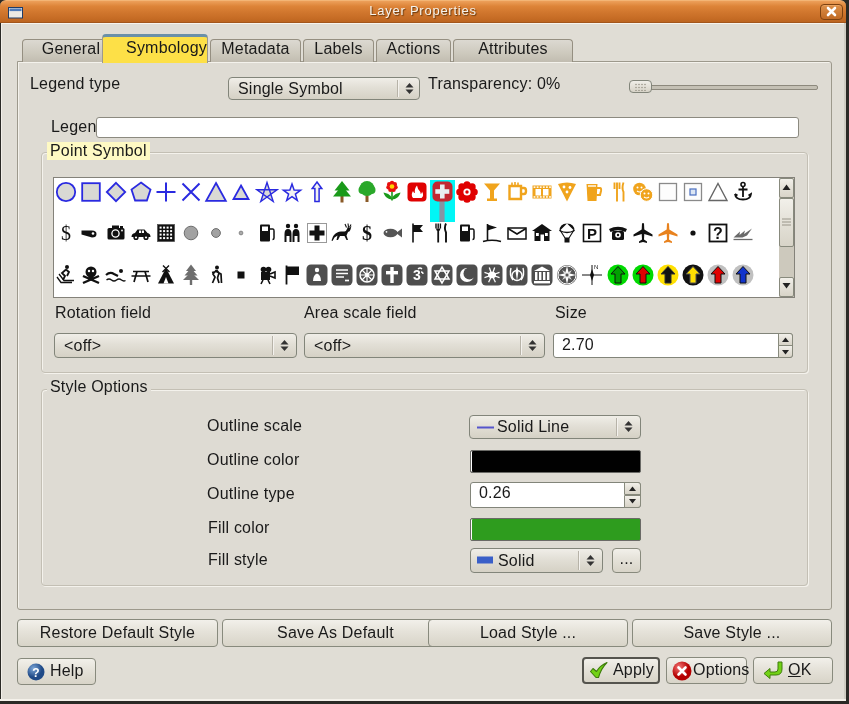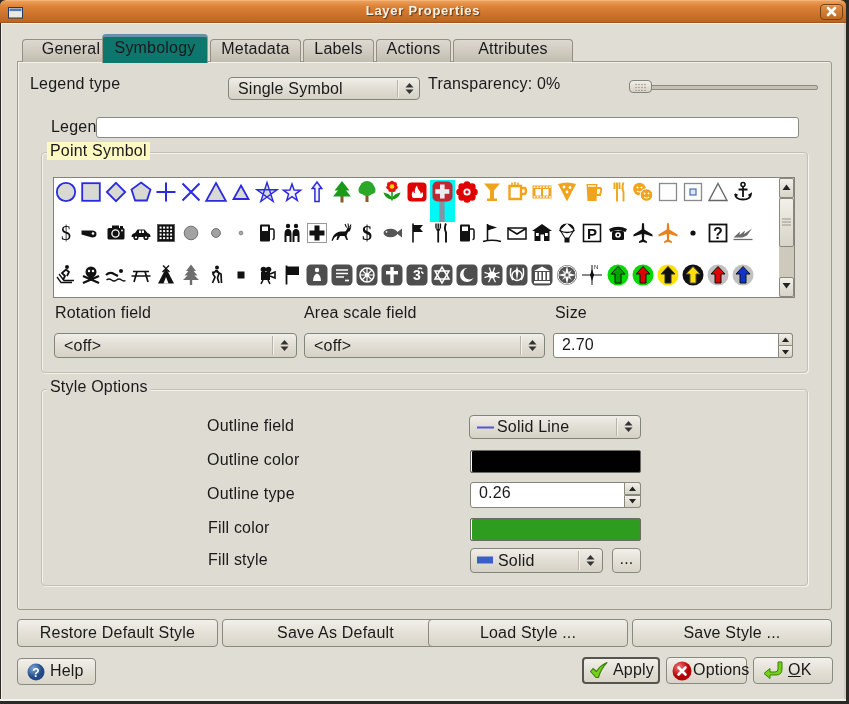--- a/index.html
+++ b/index.html
@@ -6,35 +6,35 @@
 body{transform:translateZ(0)}
 body{width:849px;height:704px;background:#2b2a26;font-family:"Liberation Sans",sans-serif;position:relative;overflow:hidden;font-size:16px;letter-spacing:0.2px;color:#1a1a1a}
 .abs{position:absolute}
 .btn{position:absolute;background:linear-gradient(#f2f0ea,#e5e2d9 45%,#d8d4c8);border:1px solid #888a7d;border-radius:4px;text-align:center;color:#1a1a1a}
 .combo{position:absolute;background:linear-gradient(#f0eee8,#e2dfd6 45%,#d5d1c5);border:1px solid #82857a;border-radius:4px;color:#1a1a1a}
 .combo .sep{position:absolute;top:2px;bottom:2px;width:1px;background:#b7b3a8;box-shadow:1px 0 0 #f4f2ee}
 .tab{position:absolute;background:linear-gradient(#dcd9d1,#ccc8bc 65%,#c1bcb0);border:1px solid #958f81;border-bottom:none;border-radius:4px 4px 0 0;text-align:center}
 .lbl{position:absolute;white-space:nowrap}
 </style></head><body>
 <div class="abs" style="left:0;top:0;width:846px;height:23px;background:linear-gradient(#eda05a,#dd8438 25%,#d0762d 55%,#c66c25 82%,#bc6520);border-radius:6px 6px 0 0;border-top:1px solid #f3b575;border-bottom:1px solid #a3561b"></div>
-<div class="abs" style="left:0;top:3px;width:846px;text-align:center;color:#f6f3ec;font-weight:bold;font-size:13px;letter-spacing:0.75px;text-shadow:1px 1px 1px #64360c">Layer Properties</div>
+<div class="abs" style="left:0;top:3px;width:846px;text-align:center;color:#f6f3ec;font-weight:normal;font-size:13px;letter-spacing:0.75px;text-shadow:1px 1px 1px #64360c">Layer Properties</div>
 <svg style="position:absolute;left:8px;top:7px" width="15" height="12" viewBox="0 0 15 12">
     <rect x="0.5" y="0.5" width="14" height="10.5" fill="#ece9e2" stroke="#1f3c68"></rect>
     <rect x="1.5" y="1.5" width="12" height="2.6" fill="#4e7ab8"></rect>
   </svg>
 <div class="abs" style="left:820px;top:4px;width:23px;height:16px;border-radius:4px;background:linear-gradient(#dd9049,#c06a24);border:1px solid #7c4110;box-shadow:inset 0 1px 0 #e8a260"></div>
 <svg style="position:absolute;left:826px;top:6px" width="11" height="11" viewBox="0 0 11 11">
     <path d="M2 2 L9 9 M9 2 L2 9" stroke="#fff" stroke-width="2.6" stroke-linecap="round"></path>
   </svg>
 <div class="abs" style="left:1px;top:23px;width:845px;height:676px;background:#e0ddd5;border-left:1px solid #f2efe9;box-shadow:inset 0 1px 0 #f6f4ef"></div>
 <div class="abs" style="left:0;top:699px;width:846px;height:2px;background:#f4f1ea"></div>
 <div class="abs" style="left:844px;top:23px;width:2px;height:676px;background:#cfccc2"></div>
 <div class="abs" style="left:17px;top:61px;width:815px;height:549px;background:#dedbd3;border:1px solid #9d998c;border-radius:0 3px 3px 3px;box-shadow:inset 1px 1px 0 #f4f2ec"></div>
 <div class="tab" style="left:22px;top:39px;width:98px;height:23px;line-height:17px">General</div>
-<div class="abs" style="left:102px;top:34px;width:106px;height:29px;background:#0f766e;border:1px solid #9d998c;border-bottom:none;border-radius:4px 4px 0 0;border-top:3px solid #6a90a8;text-align:center;line-height:21px">Symbology</div>
+<div class="abs" style="left:102px;top:34px;width:106px;height:29px;background:#fde047;border:1px solid #9d998c;border-bottom:none;border-radius:4px 4px 0 0;border-top:3px solid #6a90a8;text-align:right;line-height:21px">Symbology</div>
 <div class="tab" style="left:210px;top:39px;width:91px;height:23px;line-height:17px">Metadata</div>
 <div class="tab" style="left:303px;top:39px;width:71px;height:23px;line-height:17px">Labels</div>
 <div class="tab" style="left:376px;top:39px;width:75px;height:23px;line-height:17px">Actions</div>
 <div class="tab" style="left:453px;top:39px;width:120px;height:23px;line-height:17px">Attributes</div>
 <div class="lbl" style="left:30px;top:75px">Legend type</div>
 <div class="combo" style="left:228px;top:77px;width:192px;height:23px">
     <div class="abs" style="left:9px;top:2px">Single Symbol</div>
     <div class="sep" style="right:21px"></div>
   </div>
 <svg style="position:absolute;left:399px;top:82px" width="21" height="13" viewBox="0 0 21 13">
@@ -533,21 +533,21 @@
 <div class="btn" style="left:778px;top:333px;width:15px;height:13px;border-radius:0 3px 0 0"></div>
 <div class="btn" style="left:778px;top:345px;width:15px;height:13px;border-radius:0 0 3px 0"></div>
 <svg style="position:absolute;left:781px;top:337px" width="9" height="6" viewBox="0 0 9 6">
     <path d="M4.5 0.5 L8 5 H1 Z" fill="#222"></path>
   </svg>
 <svg style="position:absolute;left:781px;top:349px" width="9" height="6" viewBox="0 0 9 6">
     <path d="M4.5 5.5 L1 1 H8 Z" fill="#222"></path>
   </svg>
 <div class="abs" style="left:41px;top:389px;width:767px;height:197px;border:1px solid #c3bfb4;border-radius:4px;box-shadow:1px 1px 0 #f4f2ec,inset 1px 1px 0 #f4f2ec"></div>
 <div class="lbl" style="left:47px;top:378px;background:#dedbd3;padding:0 3px">Style Options</div>
-<div class="lbl" style="left:207px;top:417px">Outline field</div>
+<div class="lbl" style="left:207px;top:417px">Outline scale</div>
 <div class="lbl" style="left:207px;top:451px">Outline color</div>
 <div class="lbl" style="left:207px;top:485px">Outline type</div>
 <div class="lbl" style="left:208px;top:519px">Fill color</div>
 <div class="lbl" style="left:208px;top:551px">Fill style</div>
 <div class="combo" style="left:469px;top:415px;width:172px;height:24px">
     <div class="abs" style="left:27px;top:2px">Solid Line</div>
     <div class="sep" style="right:23px"></div>
   </div>
 <svg style="position:absolute;left:477px;top:426px" width="18" height="3" viewBox="0 0 18 3">
     <path d="M0 1.5 H17" stroke="#5555cc" stroke-width="2"></path>

